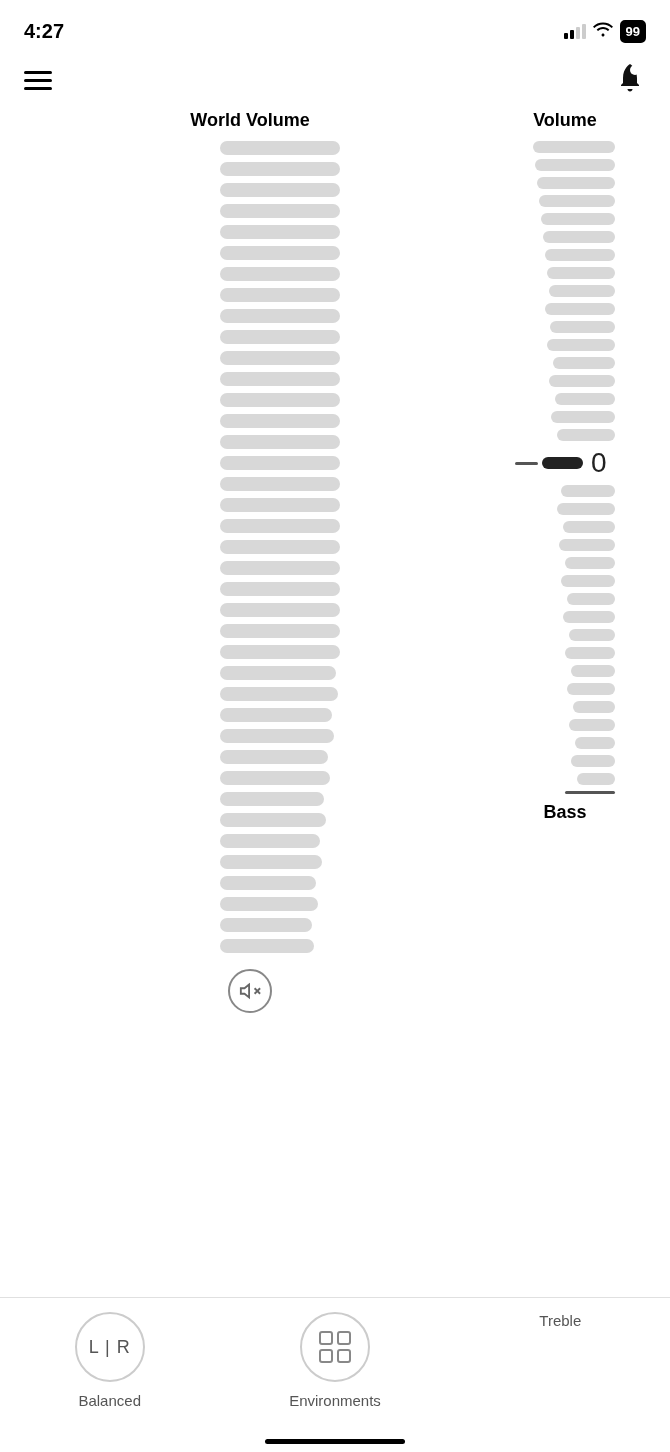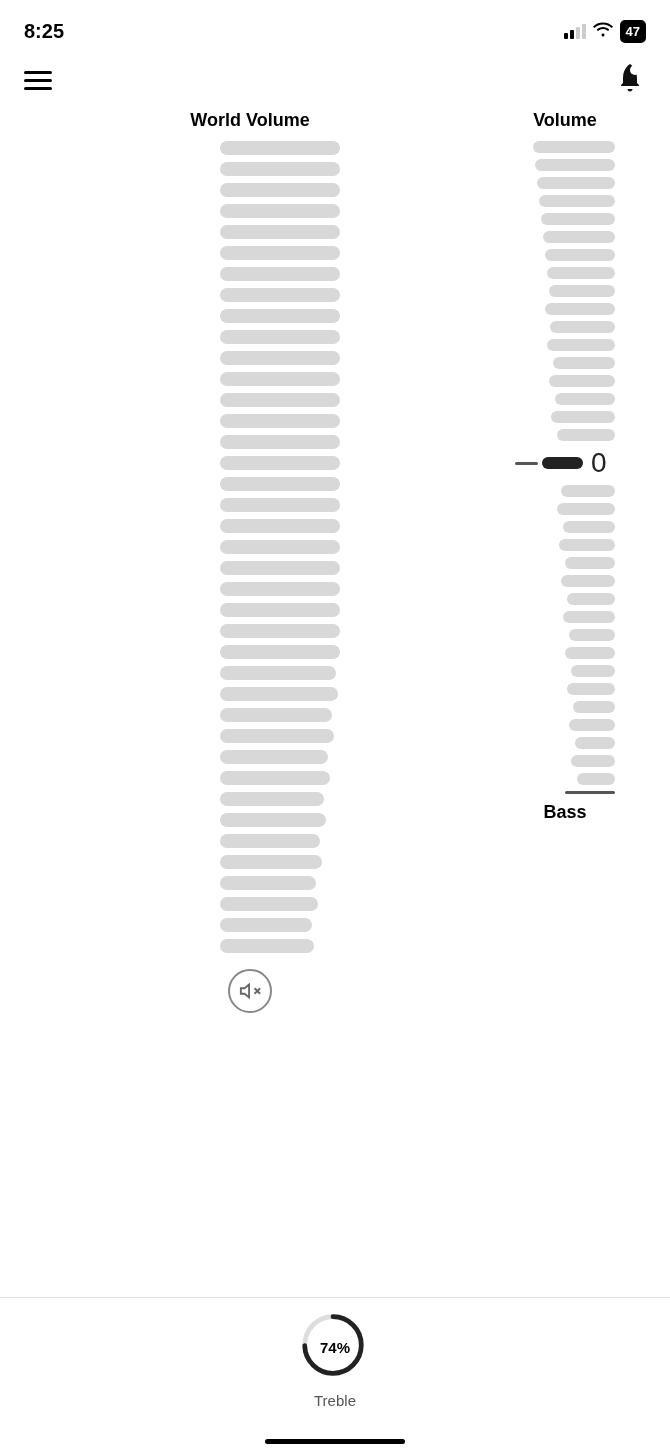--- a/index.html
+++ b/index.html
@@ -194,37 +194,37 @@
       font-size: 18px;
       font-weight: 700;
       text-align: center;
       padding-bottom: 10px;
     }
   </style>
 </head>
 <body>
 
 <div class="status-bar">
-  <span class="status-time">8:25</span>
+  <span class="status-time">4:27</span>
   <div class="status-icons">
     <div class="signal-bars">
       <div class="signal-bar" style="height:6px"></div>
       <div class="signal-bar" style="height:9px"></div>
       <div class="signal-bar" style="height:12px; background:#ccc"></div>
       <div class="signal-bar" style="height:15px; background:#ccc"></div>
     </div>
     <span class="wifi-icon">
       <svg width="22" height="16" viewBox="0 0 22 16">
         <path d="M11 12.5c.83 0 1.5.67 1.5 1.5s-.67 1.5-1.5 1.5-1.5-.67-1.5-1.5.67-1.5 1.5-1.5z" fill="#000"></path>
         <path d="M11 8c1.93 0 3.68.78 4.95 2.05l1.41-1.41C15.68 7.01 13.44 6 11 6s-4.68 1.01-6.36 2.64l1.41 1.41C7.32 8.78 9.07 8 11 8z" fill="#000"></path>
         <path d="M11 3.5c3.35 0 6.39 1.36 8.6 3.55l1.41-1.41C18.57 3.11 14.99 1.5 11 1.5S3.43 3.11.99 5.64L2.4 7.05C4.61 4.86 7.65 3.5 11 3.5z" fill="#000"></path>
       </svg>
     </span>
     <div class="battery-box">
-      <span>47</span>
+      <span>99</span>
     </div>
   </div>
 </div>
 
 <div class="header">
   <div class="hamburger">
     <div class="hamburger-line"></div>
     <div class="hamburger-line"></div>
     <div class="hamburger-line"></div>
   </div>
@@ -526,29 +526,39 @@
           <div style="width: 50px; height: 3px; background: rgb(85, 85, 85); border-radius: 2px;"></div>
         </div>
       </div>
     <div style="font-size:18px; font-weight:700; text-align:center; margin-top:8px;">Bass</div>
   </div>
 
 </div>
 
 <div class="bottom-nav">
 
-
-
-
   <div class="nav-item">
-    <div style="width:70px; height:70px; position:relative;">
-      <svg class="battery-circle" viewBox="0 0 70 70">
-        <circle cx="35" cy="35" r="30" fill="none" stroke="#ddd" stroke-width="5"></circle>
-        <circle cx="35" cy="35" r="30" fill="none" stroke="#222" stroke-width="5" stroke-dasharray="188.5" stroke-dashoffset="48" stroke-linecap="round" transform="rotate(-90 35 35)"></circle>
-      </svg>
-      <span style="position:absolute; top:50%; left:50%; transform:translate(-50%,-50%); font-size:15px; font-weight:600;">74%</span>
+    <div class="nav-icon-circle">
+      <span class="lr-text">L | R</span>
     </div>
+    <span class="nav-label">Balanced</span>
+  </div>
+
+
+  <div class="nav-item">
+    <div class="nav-icon-circle">
+      <div class="grid-icon">
+        <div class="grid-cell"></div>
+        <div class="grid-cell"></div>
+        <div class="grid-cell"></div>
+        <div class="grid-cell"></div>
+      </div>
+    </div>
+    <span class="nav-label">Environments</span>
+  </div>
+
+  <div class="nav-item">
     <span class="nav-label">Treble</span>
   </div>
 
 </div>
 
 <div class="home-indicator"></div>
 
 </body></html>

